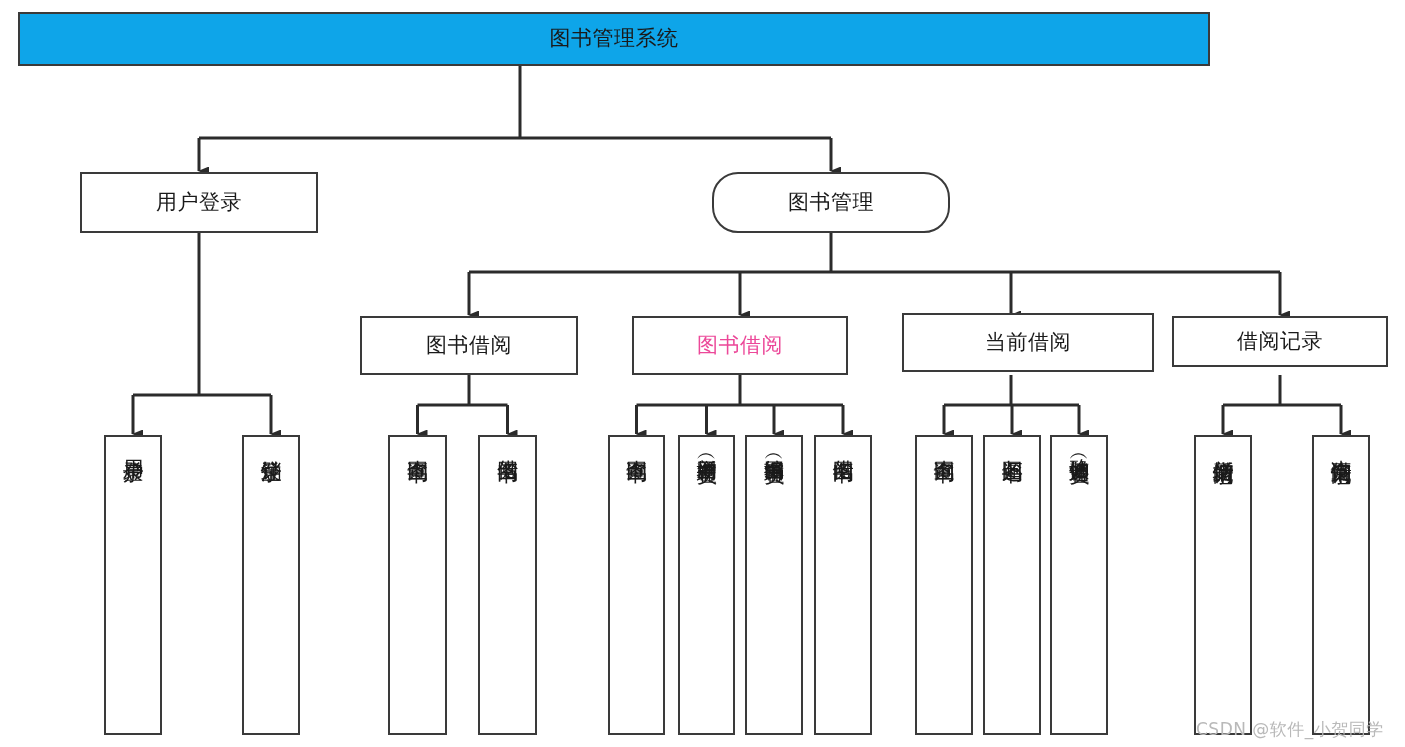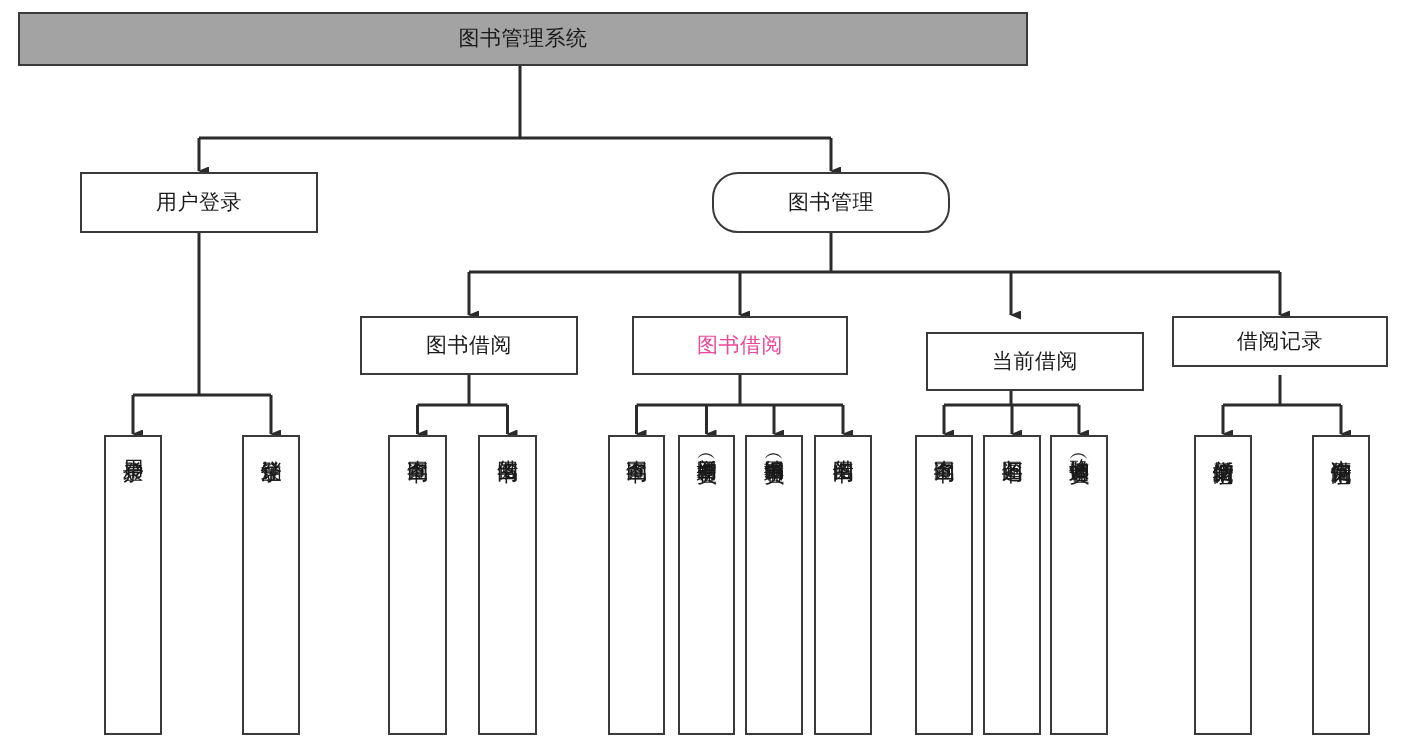--- a/index.html
+++ b/index.html
@@ -115,36 +115,36 @@
         <line x1="1012" y1="405" x2="1012" y2="434" stroke="#2b2b2b" stroke-width="3" marker-end="url(#arrowhead)"></line>
         <line x1="1079" y1="405" x2="1079" y2="434" stroke="#2b2b2b" stroke-width="3" marker-end="url(#arrowhead)"></line>
         <line x1="1280" y1="375" x2="1280" y2="405" stroke="#2b2b2b" stroke-width="3"></line>
         <line x1="1223" y1="405" x2="1341" y2="405" stroke="#2b2b2b" stroke-width="3"></line>
         <line x1="1223" y1="405" x2="1223" y2="434" stroke="#2b2b2b" stroke-width="3" marker-end="url(#arrowhead)"></line>
         <line x1="1341" y1="405" x2="1341" y2="434" stroke="#2b2b2b" stroke-width="3" marker-end="url(#arrowhead)"></line>
       </g>
   </svg>
 
   <div id="node-layer">
-      <div class="node level-0 horizontal" style="left: 18px; top: 12px; width: 1010px; height: 54px; border-color: rgb(58, 58, 58); background: #a3a3a3;">
+      <div class="node level-0 horizontal" style="left: 18px; top: 12px; width: 1192px; height: 54px; border-color: rgb(58, 58, 58); background: #0ea5e9;">
         <span class="node-label" style="color: rgb(26, 26, 26);">图书管理系统</span>
       </div>
       <div class="node level-1 horizontal" style="left: 80px; top: 172px; width: 238px; height: 61px; border-color: rgb(58, 58, 58); background: rgb(255, 255, 255);">
         <span class="node-label" style="color: rgb(26, 26, 26);">用户登录</span>
       </div>
       <div class="node level-1 horizontal" style="left: 712px; top: 172px; width: 238px; height: 61px; border-color: rgb(58, 58, 58); background: rgb(255, 255, 255); border-radius: 26px;">
         <span class="node-label" style="color: rgb(26, 26, 26);">图书管理</span>
       </div>
       <div class="node level-2 horizontal" style="left: 360px; top: 316px; width: 218px; height: 59px; border-color: rgb(58, 58, 58); background: rgb(255, 255, 255);">
         <span class="node-label" style="color: rgb(26, 26, 26);">图书借阅</span>
       </div>
       <div class="node level-2 horizontal" style="left: 632px; top: 316px; width: 216px; height: 59px; border-color: rgb(58, 58, 58); background: rgb(255, 255, 255);">
         <span class="node-label" style="color: #ec4899;">图书借阅</span>
       </div>
-      <div class="node level-2 horizontal" style="left: 902px; top: 332px; width: 218px; height: 59px; border-color: rgb(58, 58, 58); background: rgb(255, 255, 255); margin-left: 24px;">
+      <div class="node level-2 horizontal" style="left: 902px; top: 313px; width: 252px; height: 59px; border-color: rgb(58, 58, 58); background: rgb(255, 255, 255);">
         <span class="node-label" style="color: rgb(26, 26, 26);">当前借阅</span>
       </div>
       <div class="node level-2 horizontal" style="left: 1172px; top: 316px; width: 216px; height: 51px; border-color: rgb(58, 58, 58); background: rgb(255, 255, 255);">
         <span class="node-label" style="color: rgb(26, 26, 26);">借阅记录</span>
       </div>
       <div class="node level-3 vertical" style="left: 104px; top: 435px; width: 58px; height: 300px; border-color: rgb(58, 58, 58); background: rgb(255, 255, 255);">
         <span class="node-label" style="color: rgb(26, 26, 26);">用户登录</span>
       </div>
       <div class="node level-3 vertical" style="left: 242px; top: 435px; width: 58px; height: 300px; border-color: rgb(58, 58, 58); background: rgb(255, 255, 255);">
         <span class="node-label" style="color: rgb(26, 26, 26);">注销登录</span>
@@ -177,14 +177,15 @@
         <span class="node-label" style="color: rgb(26, 26, 26);">确认归还（管理员）</span>
       </div>
       <div class="node level-3 vertical" style="left: 1194px; top: 435px; width: 58px; height: 300px; border-color: rgb(58, 58, 58); background: rgb(255, 255, 255);">
         <span class="node-label" style="color: rgb(26, 26, 26);">新增借阅记录</span>
       </div>
       <div class="node level-3 vertical" style="left: 1312px; top: 435px; width: 58px; height: 300px; border-color: rgb(58, 58, 58); background: rgb(255, 255, 255);">
         <span class="node-label" style="color: rgb(26, 26, 26);">查询借阅记录</span>
       </div>
     </div>
 
+  <div class="watermark" style="left: 1196px; top: 718px; color: rgb(185, 185, 185);">CSDN @软件_小贺同学</div>
 
 </div>
 
 </body></html>

